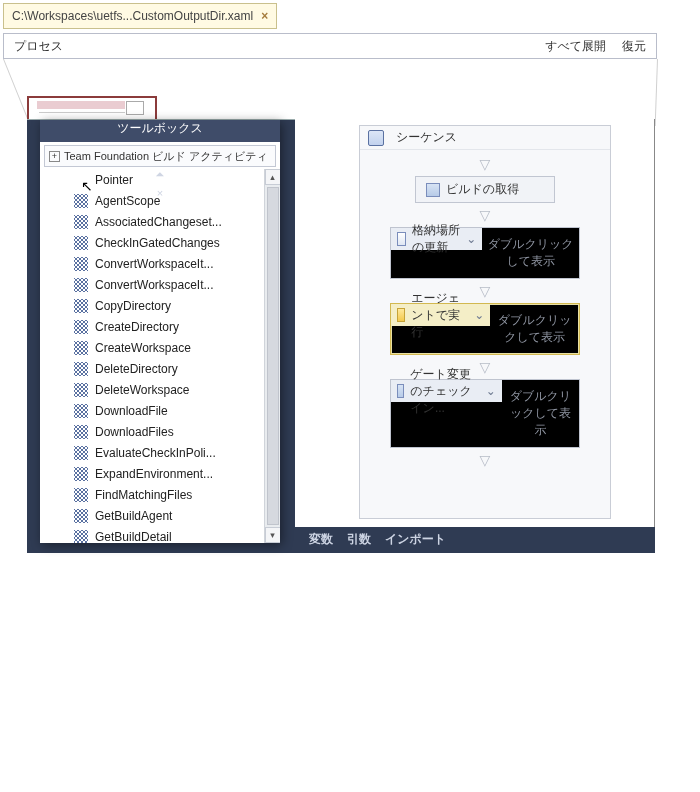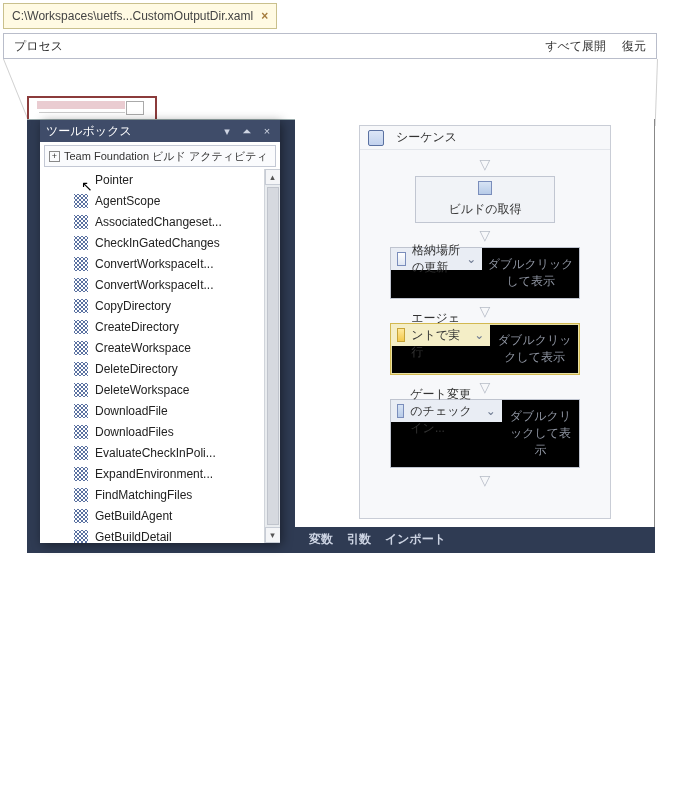--- a/index.html
+++ b/index.html
@@ -44,21 +44,21 @@
   .editor-left-gutter { position: absolute; left:0; top:0; width:14px; height:100%; background:#2f3b53; }
 
   
   .toolbox {
     position: absolute; left: 40px; top: 120px; width: 240px; height: 423px;
     background: #fff; box-shadow: 2px 2px 10px rgba(0,0,0,0.45);
     display: flex; flex-direction: column;
   }
   .toolbox-title {
     height: 22px; background: #3f4c69; color: #fff; display: flex; align-items: center;
-    padding: 0 6px; font-size: 12px; gap: 6px;
+    padding: 0 6px; font-size: 12px; gap: 6px; flex-direction: column;
   }
   .toolbox-title .spacer { flex: 1; }
   .toolbox-title .ctl { width: 14px; text-align: center; cursor: pointer; color: #cfd5e3; font-size: 11px; }
   .toolbox-group {
     height: 22px; border: 1px solid #c3c8d4; background: #fafbfd;
     display: flex; align-items: center; padding: 0 4px; gap: 4px; font-size: 11px; color: #333;
     margin: 3px 4px 2px 4px;
   }
   .toolbox-group .expander { width: 11px; height: 11px; border: 1px solid #888; display: inline-flex; align-items: center; justify-content: center; font-size: 9px; line-height: 1; }
   .toolbox-body { flex: 1; display: flex; overflow: hidden; padding-left: 11px; }
@@ -93,21 +93,21 @@
   .seq-header {
     height: 24px; display: flex; align-items: center; gap: 12px; padding: 0 8px;
     font-size: 12px; color: #333; border-bottom: 1px solid #e3e6eb;
   }
   .seq-icon { width: 16px; height: 16px; border: 1px solid #5a71a1; border-radius: 2px; background: linear-gradient(#dce6f6,#c2d2ee); }
   .seq-col { display: flex; flex-direction: column; align-items: center; gap: 4px; padding-top: 6px; }
   .arrow-down { color: #b7bcc7; font-size: 14px; }
 
   .act-simple {
     min-width: 140px; border: 1px solid #c1c6d1; background: #f1f3f7;
-    padding: 4px 10px; color: #333; display: flex; align-items: center; gap: 6px; font-size: 12px; flex-direction: column;
+    padding: 4px 10px; color: #333; display: flex; align-items: center; gap: 6px; font-size: 12px;
   }
   .act-icon1 { width:14px; height:14px; background: linear-gradient(#d7e3f4,#b7cbe8); border:1px solid #7a8dbb; }
   .act-icon2 { width:14px; height:14px; background: linear-gradient(#fff,#e0e7f3); border:1px solid #7a8dbb; }
   .act-iconY { width:14px; height:14px; background: linear-gradient(#ffe89a,#f3c94d); border:1px solid #c6a338; }
   .act-iconG { width:14px; height:14px; background: linear-gradient(#d7e3f4,#b7cbe8); border:1px solid #7a8dbb; }
 
   .act-box {
     width: 190px; border: 1px solid #bfc4cf; background: #000000;
     display: flex; flex-direction: row;
   }

